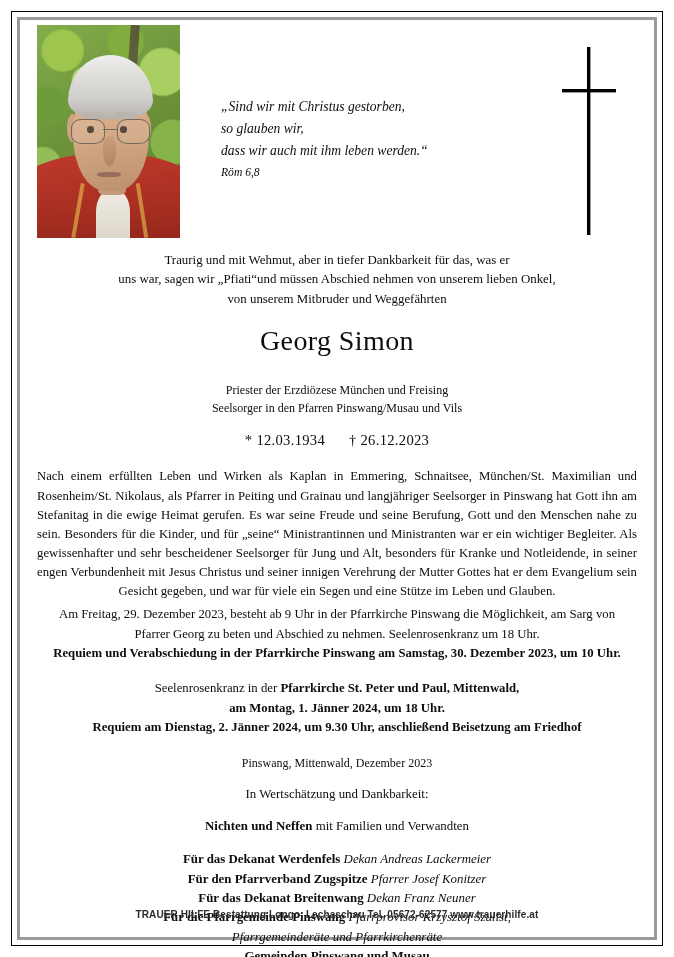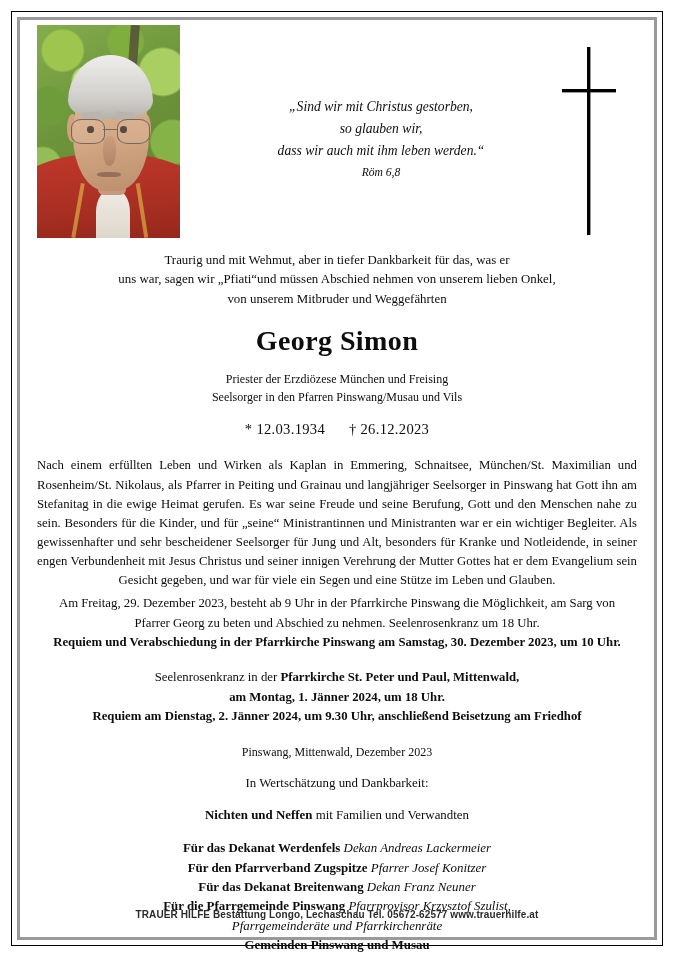--- a/index.html
+++ b/index.html
@@ -225,21 +225,20 @@
     background: #976d5c;
     border-radius: 40%;
   }
 
   .verse {
     flex: 1 1 auto;
     padding: 71px 0 0 41px;
     font-style: italic;
     font-size: 13.6px;
     line-height: 1.62;
-    text-align: center;
   }
   .verse .ref {
     font-size: 11.6px;
     margin-top: 2px;
   }
 
   .cross-wrap {
     flex: 0 0 auto;
     width: 96px;
     padding-top: 18px;
@@ -251,24 +250,24 @@
   .body-text {
     text-align: center;
     font-size: 13.1px;
     line-height: 1.47;
   }
 
   .intro { font-size: 12.9px; line-height: 1.5; }
 
   .name {
     font-size: 28px;
-    font-weight: bold;
+    font-weight: normal;
     letter-spacing: .4px;
     margin-top: 11px;
-    margin-bottom: 10px;
+    margin-bottom: 21px;
   }
   .role { font-size: 12px; line-height: 1.45; }
 
   .dates {
     font-size: 14.6px;
     margin-top: 13px;
     letter-spacing: .3px;
   }
   .dates .gap { display: inline-block; width: 16px; }
 

